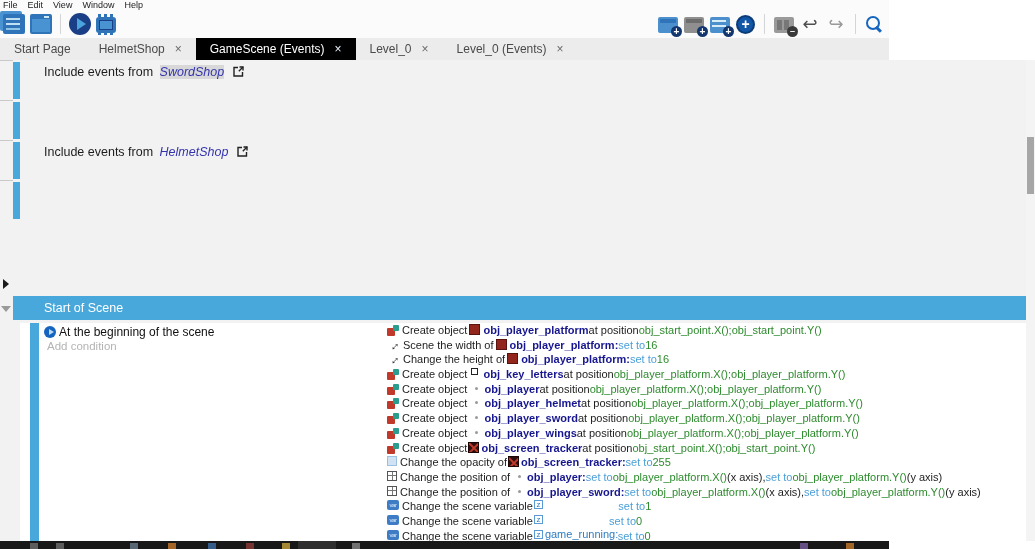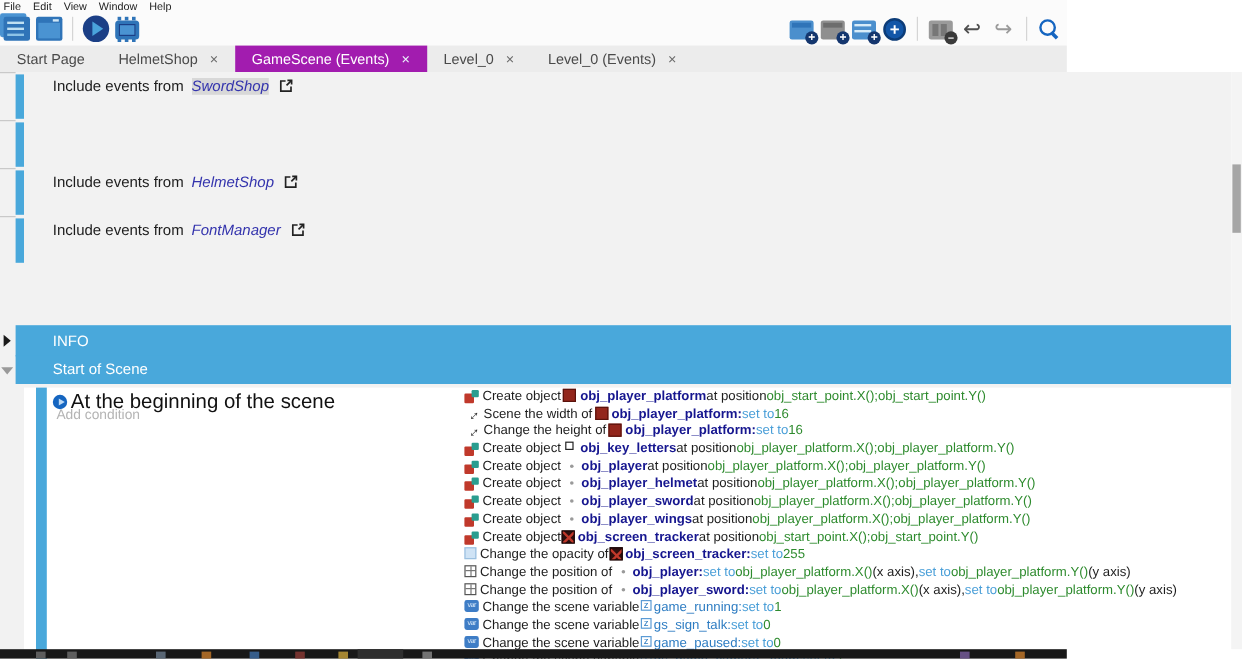--- a/index.html
+++ b/index.html
@@ -65,21 +65,21 @@
   .tb-search::before { content:""; position:absolute; left:1px; top:1px; width:10px; height:10px;
     border:2px solid #1565c0; border-radius:50%; }
   .tb-search::after { content:""; position:absolute; left:12px; top:11px; width:2.5px; height:7px;
     background:#1565c0; transform:rotate(-45deg); }
 
   
   #tabbar { position:absolute; left:0; top:38px; width:100%; height:22px; background:#ececec;
     display:flex; align-items:stretch; font-size:12px; color:#4a4a4a; }
   .tab { display:flex; align-items:center; gap:10px; padding:0 14px; cursor:default; }
   .tab .close { font-size:12px; color:#6b6b6b; }
-  .tab.active { background:#a21caf; color:#fff; }
+  .tab.active { background:#000000; color:#fff; }
   .tab.active .close { color:#eaf4fb; }
 
   
   #events { position:absolute; left:0; top:60px; width:1026px; height:481px; background:#f2f2f2; }
   #vscroll { position:absolute; left:1026px; top:60px; width:9px; height:481px; background:#f4f4f4; }
   #vscroll .thumb { position:absolute; left:1px; top:77px; width:7px; height:57px; background:#a6a6a6; }
 
   .inc-row { position:absolute; left:0; width:100%; height:40px; }
   .inc-dash { position:absolute; left:0; top:-2px; width:13px; height:1px; background:#c9c9c9; }
   .inc-bar { position:absolute; left:13px; top:0; width:7px; height:37px; background:#49a8db; }
@@ -93,21 +93,21 @@
   #grp-info { top:211px; height:26px; }
   #grp-sos  { top:236px; height:24px; }
   .tri-right { position:absolute; left:3px; top:219px; width:0; height:0;
     border-left:6px solid #1a1a1a; border-top:5px solid transparent; border-bottom:5px solid transparent; }
   .tri-down { position:absolute; left:1px; top:246px; width:0; height:0;
     border-top:6px solid #9a9a9a; border-left:5px solid transparent; border-right:5px solid transparent; }
 
   #event-body { position:absolute; left:20px; top:263px; width:1006px; height:278px; background:#fff; }
   #event-rail { position:absolute; left:10px; top:0; width:9px; height:278px; background:#49a8db; }
 
-  #cond-row { position:absolute; left:24px; top:2px; font-size:17px; color:#111;
+  #cond-row { position:absolute; left:24px; top:2px; font-size:12px; color:#111;
     display:flex; align-items:center; white-space:nowrap; }
   .ci-begin { position:relative; width:12px; height:12px; border-radius:50%; background:#1565c0;
     display:inline-block; margin-right:3px; }
   .ci-begin::after { content:""; position:absolute; left:4.5px; top:3px;
     border-left:5px solid #bcd9f5; border-top:3.5px solid transparent; border-bottom:3.5px solid transparent; }
   #add-cond { position:absolute; left:27px; top:17px; font-size:11.5px; color:#b4b4b4; }
 
   #actions-col { position:absolute; left:367px; top:1px; }
   .act-row { display:flex; align-items:flex-start; height:14.7px; font-size:11px; color:#1d1d1d; white-space:nowrap; }
   .ai { position:relative; display:inline-block; margin-right:3px; flex:0 0 auto; }
@@ -138,21 +138,21 @@
   .th-tracker::before { transform:rotate(45deg); }
   .th-tracker::after { transform:rotate(-45deg); }
   .th-varbadge { position:relative; width:9px; height:9px; border:1px solid #5b9bd5; background:#fff; margin:0 2px 0 1px; }
   .th-varbadge::after { content:"z"; position:absolute; left:0; right:0; top:-1px; color:#2d7cc2;
     font-size:8px; line-height:9px; text-align:center; }
 
   .sg-p { color:#1d1d1d; }
   .sg-o { color:#16168f; font-weight:bold; }
   .sg-g { color:#2e8b2e; }
   .sg-b { color:#4a9fd8; }
-  .sg-v { color:#2d7cc2; }
+  .sg-v { color:#2d7cc2;margin-top:28px; }
 
   
   #taskbar { position:absolute; left:0; top:541px; width:100%; height:8px; background:#181818; }
   #taskbar .tk { position:absolute; top:2px; width:8px; height:6px; opacity:0.8; }
   #taskbar .tk-active { position:absolute; left:298px; top:0; width:38px; height:8px; background:#2e2e2e; }
 </style>
 </head>
 <body>
 
 <div id="stage">
@@ -229,32 +229,24 @@
           <span class="inc-bar"></span>
           <span class="inc-text"><span>Include events from </span><i class="inc-link">HelmetShop</i><span class="ext-ic"><svg width="13" height="13" viewBox="0 0 13 13">
                 <path d="M6 2.5 H2 V11 H10.5 V7" fill="none" stroke="#222" stroke-width="1.4"></path>
                 <path d="M7.5 2 H11 V5.5" fill="none" stroke="#222" stroke-width="1.4"></path>
                 <path d="M11 2 L6.8 6.2" stroke="#222" stroke-width="1.4"></path>
               </svg></span></span>
         </div>
         <div class="inc-row" style="top: 122px;">
           <span class="inc-dash"></span>
           <span class="inc-bar"></span>
-          <span class="inc-text"><span>Include events from </span><i class="inc-link">FontManager</i><span class="ext-ic"><svg width="13" height="13" viewBox="0 0 13 13">
-                <path d="M6 2.5 H2 V11 H10.5 V7" fill="none" stroke="#222" stroke-width="1.4"></path>
-                <path d="M7.5 2 H11 V5.5" fill="none" stroke="#222" stroke-width="1.4"></path>
-                <path d="M11 2 L6.8 6.2" stroke="#222" stroke-width="1.4"></path>
-              </svg></span></span>
         </div>
       </div>
 
     <span class="tri-right"></span>
-    <div class="grp" id="grp-info">
-      <span>INFO</span>
-    </div>
 
     <span class="tri-down"></span>
     <div class="grp" id="grp-sos">
       <span>Start of Scene</span>
     </div>
 
     <div id="event-body">
       <div id="event-rail"></div>
       <div id="cond-row">
         <span class="ci-begin"></span>

